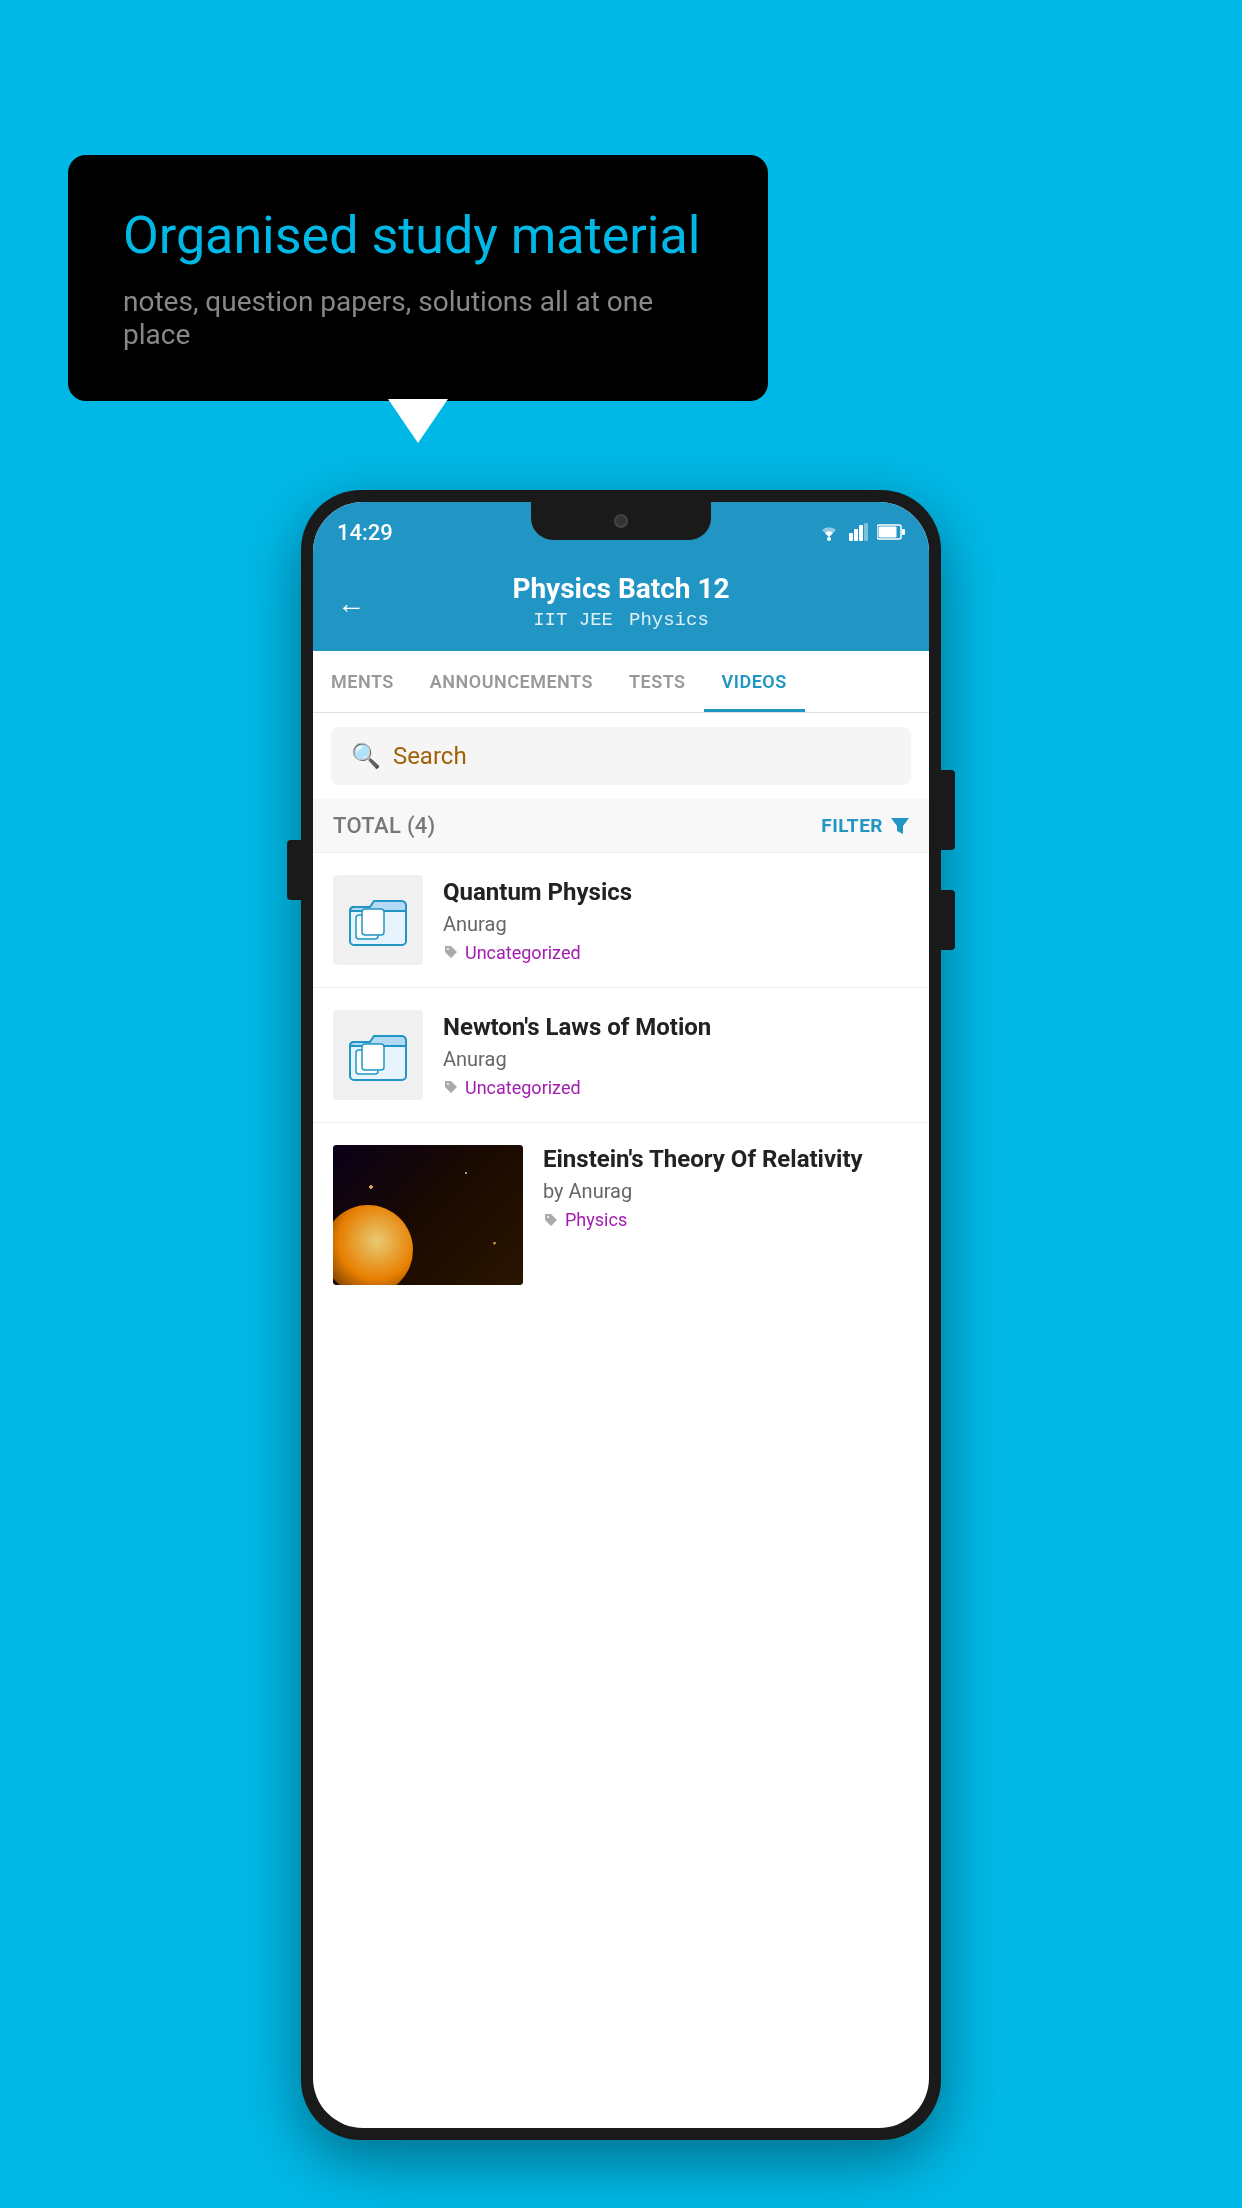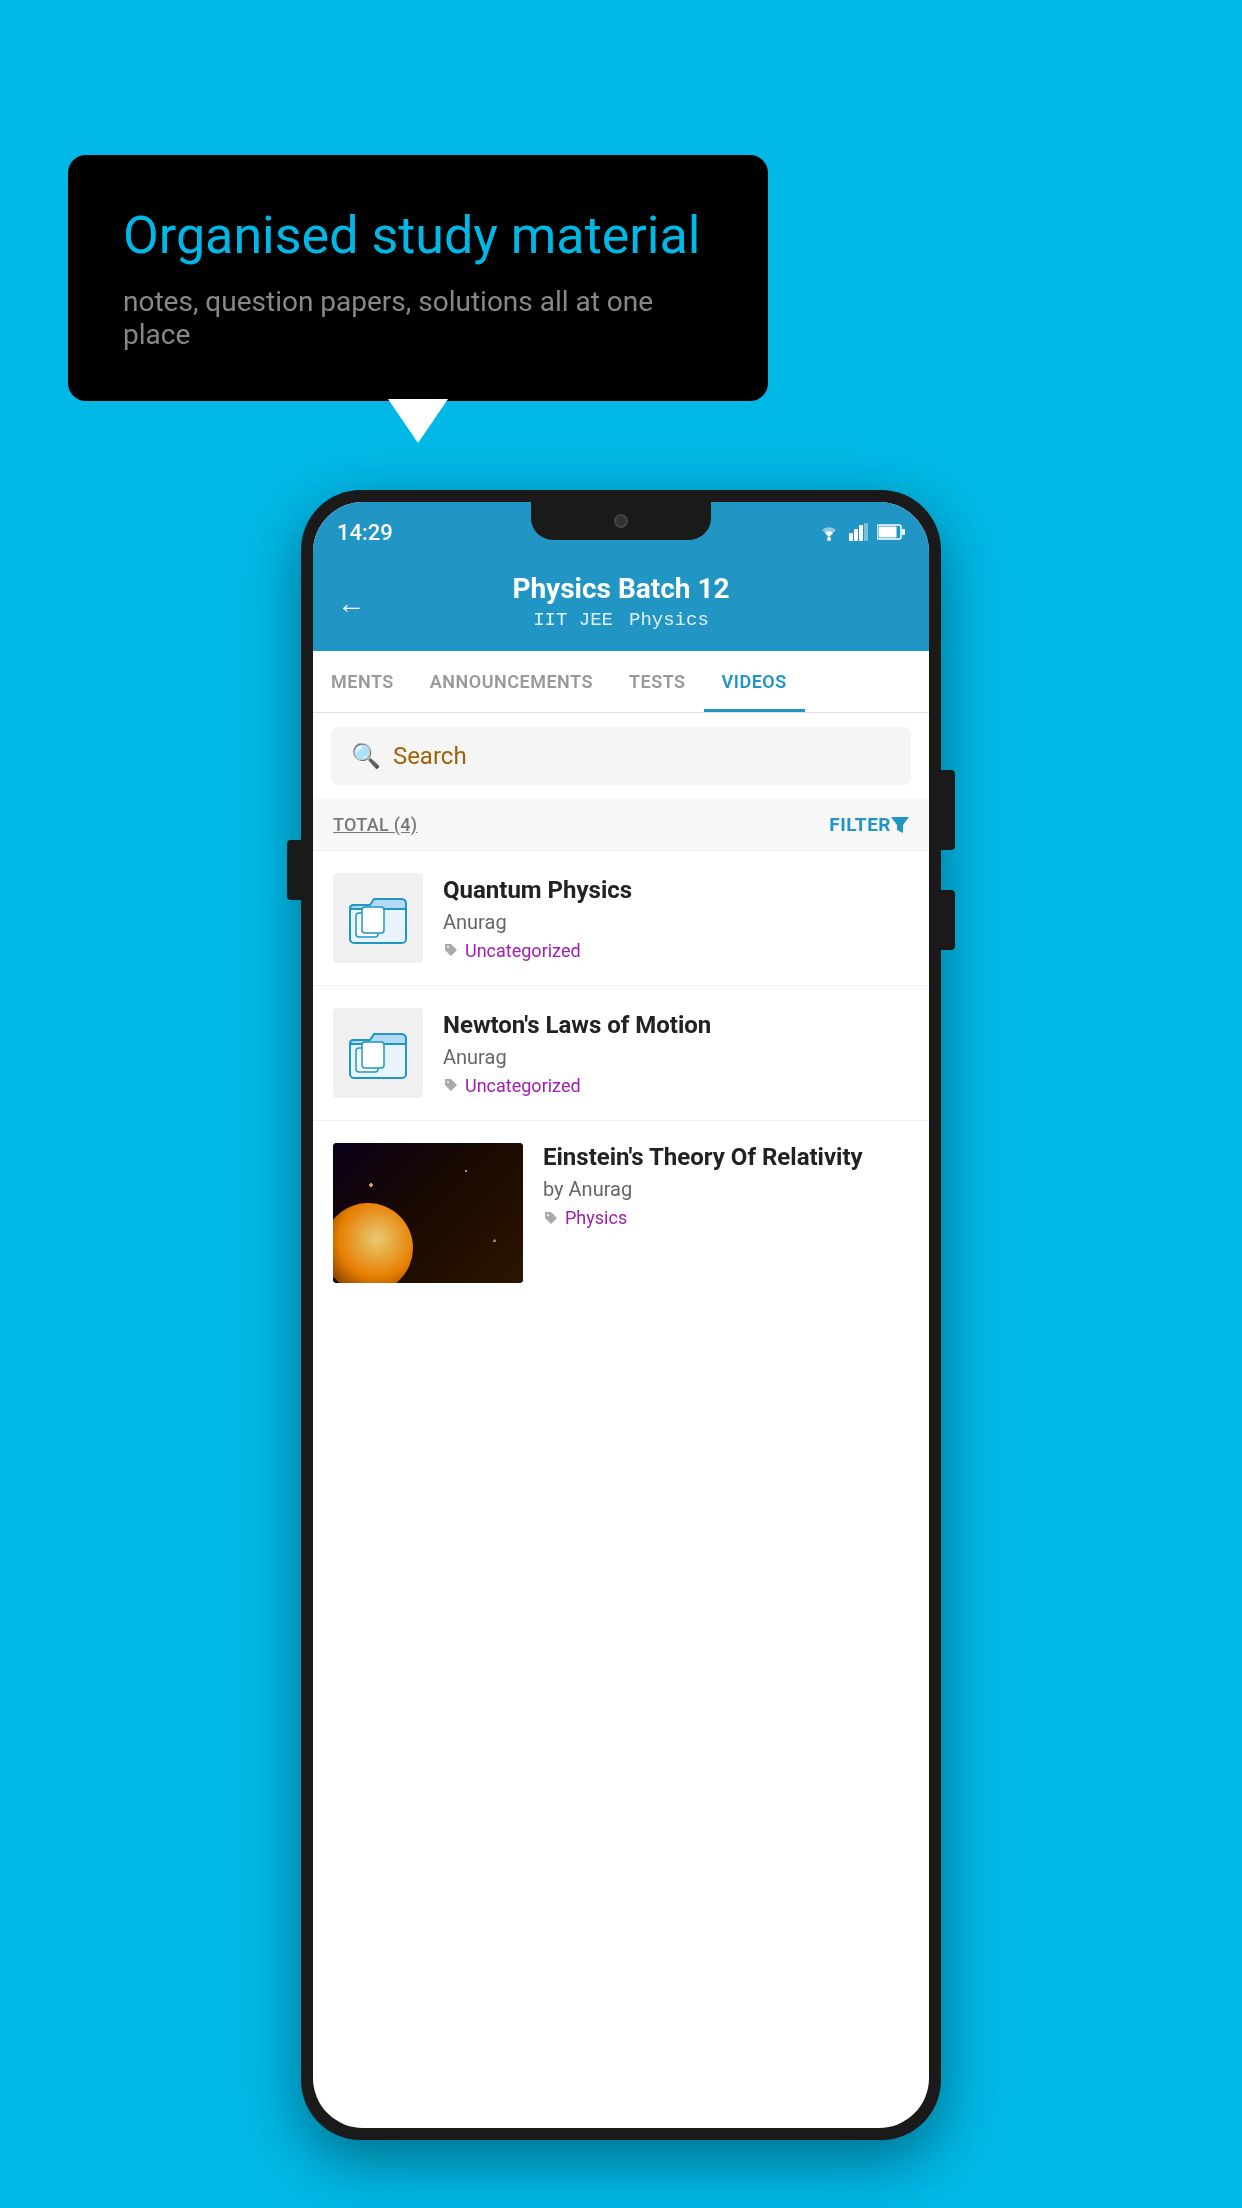--- a/index.html
+++ b/index.html
@@ -238,30 +238,29 @@
       background: #f8f8f8;
       padding: 14px 20px;
       display: flex;
       justify-content: space-between;
       align-items: center;
       border-bottom: 1px solid #eee;
     }
 
     .total-label {
       color: #777;
-      font-size: 18px;
+      font-size: 22px;
       font-weight: 500;
       letter-spacing: 0.3px;
-      text-decoration: underline;
     }
 
     .filter-button {
       display: flex;
       align-items: center;
-      gap: 0;
+      gap: 8px;
       color: #2196c4;
       font-size: 19px;
       font-weight: 700;
       letter-spacing: 0.5px;
       cursor: pointer;
     }
 
     
     .video-list {
       background: white;

